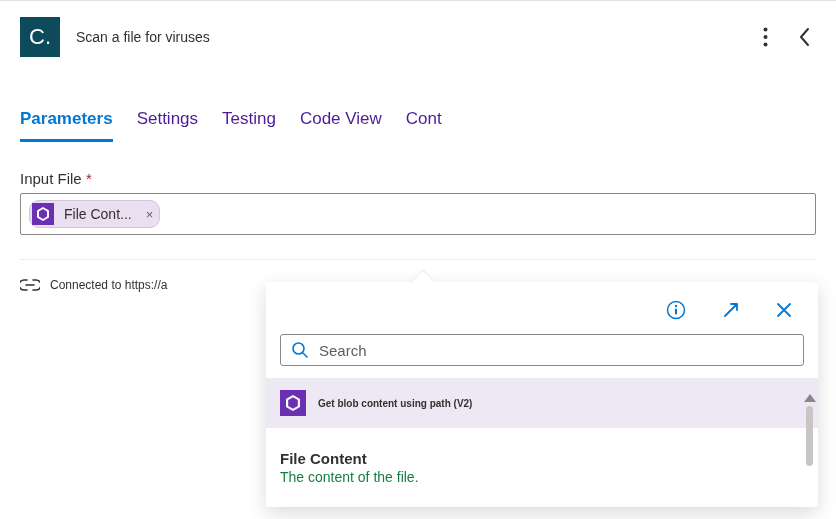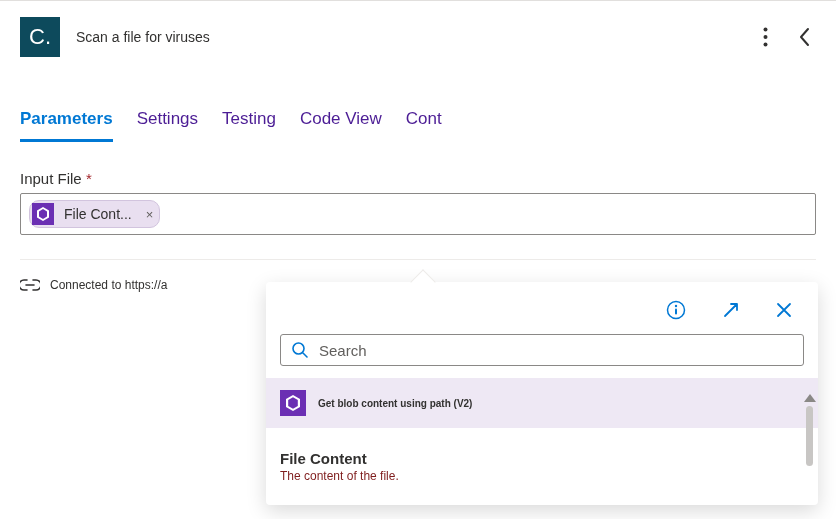--- a/index.html
+++ b/index.html
@@ -204,22 +204,22 @@
     .list-item {
       padding: 22px 14px;
     }
     .list-item-title {
       font-size: 15px;
       font-weight: 600;
       color: #323130;
       margin-bottom: 2px;
     }
     .list-item-desc {
-      font-size: 12px;
-      color: #7f1d1d;
+      font-size: 14px;
+      color: #15803d;
     }
     .scrollbar {
       position: absolute;
       right: 4px;
       top: 16px;
       bottom: 10px;
       width: 10px;
     }
     .scroll-up {
       width: 0;

